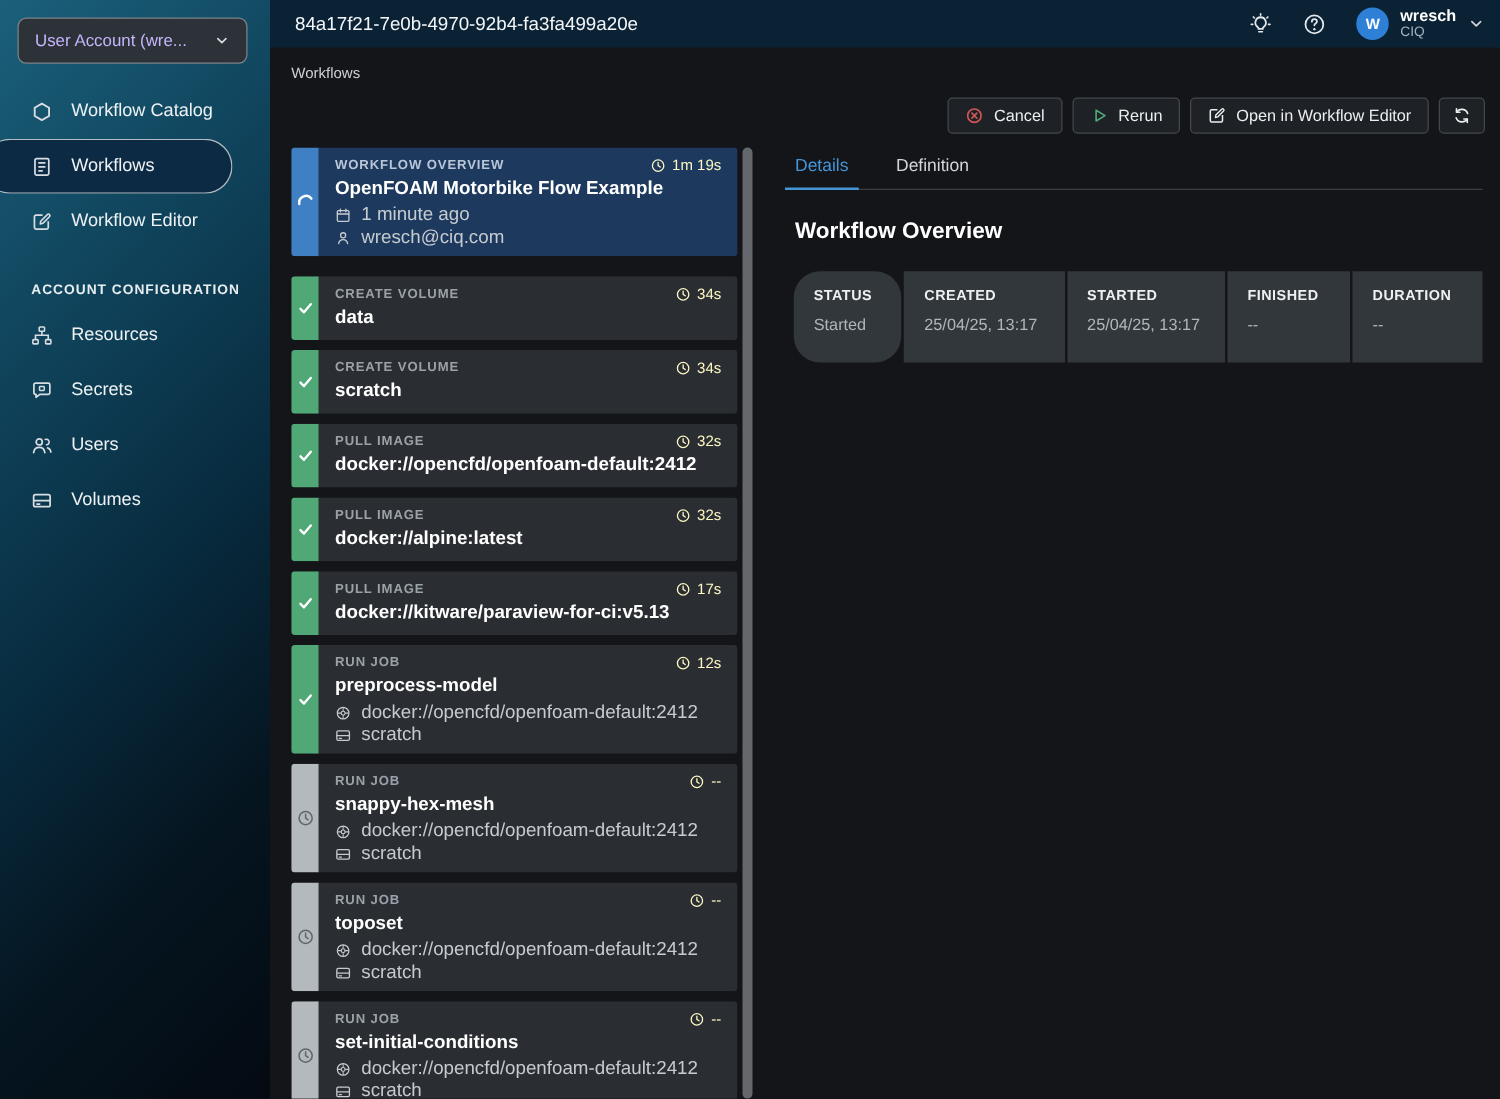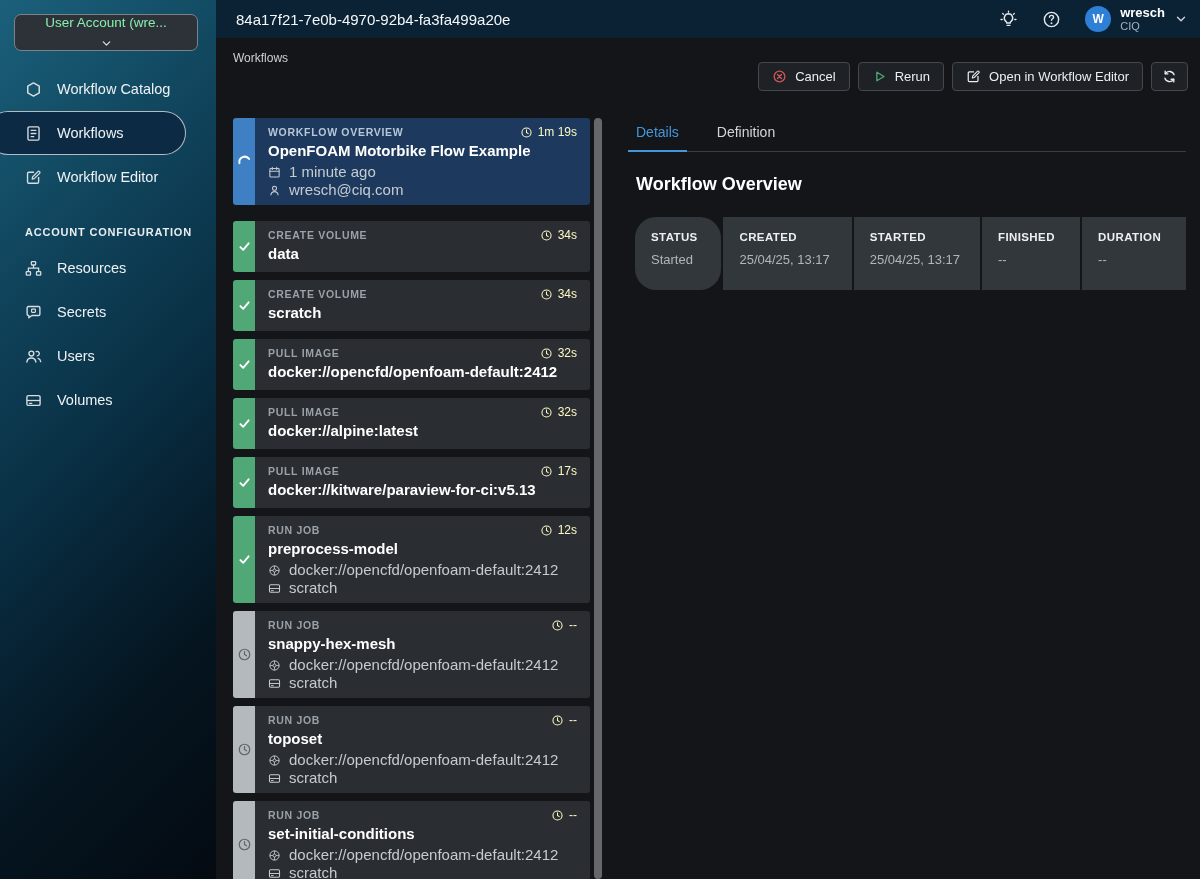--- a/index.html
+++ b/index.html
@@ -17,23 +17,23 @@
     position:absolute; left:0; top:0; width:216px; height:100%;
     background:linear-gradient(135deg,#1b607b 0%,#10455d 26%,#082c40 52%,#051520 76%,#040a12 100%);
     z-index:3;
   }
   .logo-bar { height:38px; background:#0a2134; display:flex; align-items:center; gap:9px; padding-left:12px; }
   .logo-badge { width:29px; height:29px; flex:none; }
   .logo-text { color:#ffffff; font-weight:bold; font-size:17px; letter-spacing:3.5px; }
   .account-btn {
     margin:14px 14px 4px; width:184px; height:37px;
     background:#2c3237; border:1px solid #7b838a; border-radius:7px;
-    color:#86efac; font-size:13.5px; font-family:inherit;
+    color:#c4b5fd; font-size:13.5px; font-family:inherit;
     display:flex; align-items:center; justify-content:space-between;
-    padding:0 13px; cursor:pointer;flex-direction:column;
+    padding:0 13px; cursor:pointer;
   }
   .acct-chevron { width:13px; height:13px; color:#d6dbdf; flex:none; }
   .nav { margin-top:16px; }
   .nav-item {
     height:44px; display:flex; align-items:center; gap:15px;
     padding-left:25px; color:#eef2f4; font-size:14.5px; cursor:pointer;
   }
   .nav-item.active {
     background:#0d2a44; border:1px solid #b4bcc3; border-left:none;
     border-radius:26px; margin-left:-14px; padding-left:39px; width:200px;
@@ -59,21 +59,21 @@
   }
   .user-block { margin-left:9px; line-height:1.2; }
   .user-name { font-size:13px; font-weight:bold; color:#ffffff; }
   .user-org  { font-size:11px; color:#9fb2c2; }
   .tb-chevron { width:14px; height:14px; color:#ccd4da; margin-left:9px; }
 
   
   .main { position:absolute; left:216px; right:0; top:38px; bottom:0; background:#141519; }
   .breadcrumb { position:absolute; top:13px; left:17px; font-size:12px; color:#ccd1d5; }
 
-  .actions { position:absolute; top:24px; right:12px; display:flex; gap:8px; }
+  .actions { position:absolute; top:40px; right:12px; display:flex; gap:8px; }
   .btn {
     height:29px; background:#1e2226; border:1px solid #43484d; border-radius:4px;
     color:#eceef0; font-size:13px; font-family:inherit;
     display:flex; align-items:center; gap:8px; padding:0 13px; cursor:pointer;
   }
   .b-icon { width:15px; height:15px; flex:none; }
   .icon-red   { color:var(--cancel-red,#d15656); }
   .icon-green { color:var(--success-green,#53b47a); }
   .btn.icon-only { width:37px; justify-content:center; padding:0; }
 

